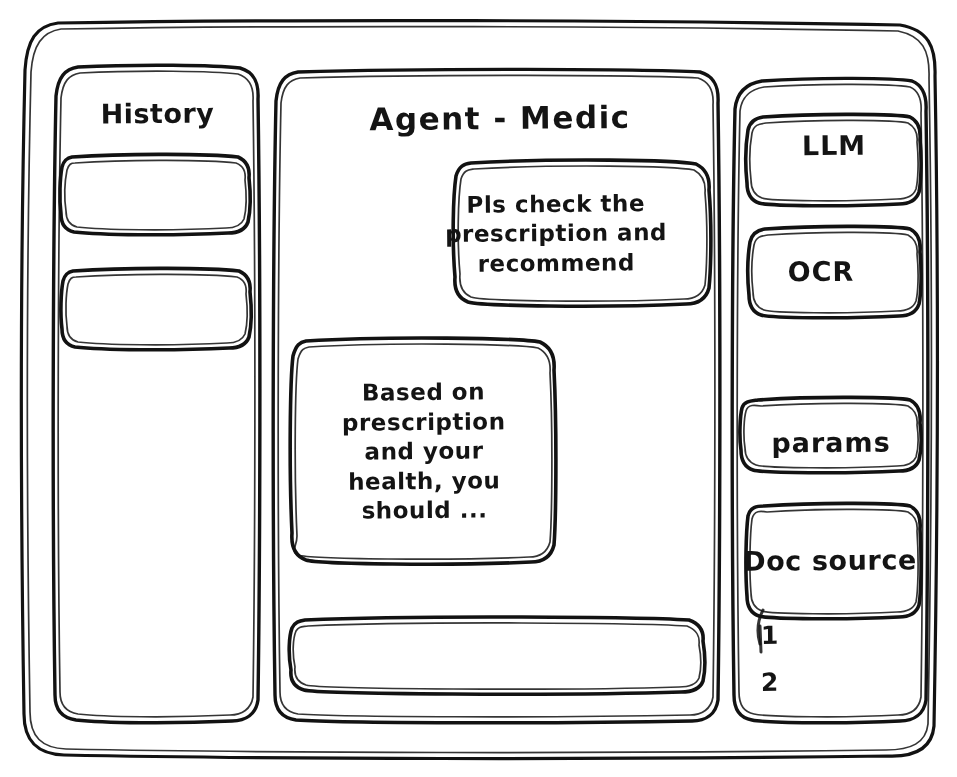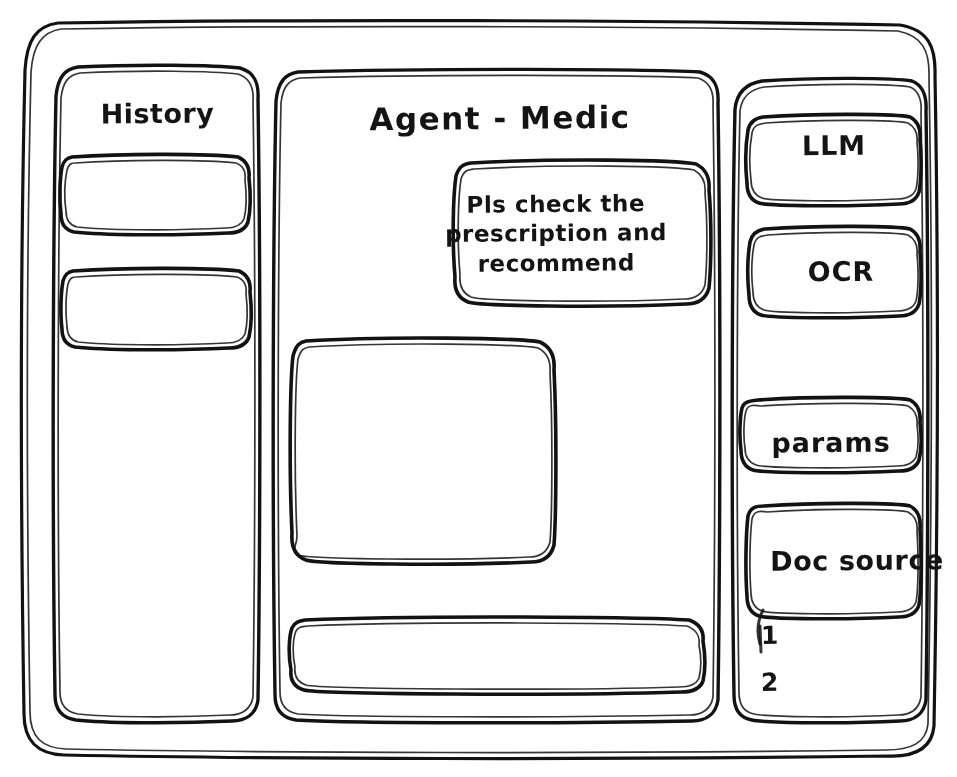--- a/index.html
+++ b/index.html
@@ -243,38 +243,41 @@
   <div class="hit" style="left:62px; top:271px; width:189px; height:78px;">
     <div class="node hand" style="left:0; top:0; width:189px; height:78px; font-size:20px;"></div>
   </div>
 
   <div class="node hand main-title" style="left:300px; top:96px; width:400px; height:46px;">Agent - Medic</div>
 
   <div class="hit" style="left:428px; top:162px; width:256px; height:144px;">
     <div class="node hand bubble-text" style="left:14px; top:8px; width:228px; height:128px;">Pls check the prescription and recommend</div>
   </div>
 
+  <div class="hit" style="left:291px; top:340px; width:265px; height:224px;">
+    <div class="node hand bubble-text" style="left:24px; top:10px; width:218px; height:204px;">Based on prescription and your health, you should ...</div>
+  </div>
 
   <div class="hit" style="left:290px; top:619px; width:415px; height:74px; cursor:text;">
     <div class="node hand" style="left:18px; top:0; width:380px; height:74px; font-size:20px; justify-content:flex-start;"></div>
   </div>
 
   <div class="hit" style="left:747px; top:100px; width:174px; height:92px;">
     <div class="node hand tool-label" style="left:0; top:0; width:174px; height:92px;">LLM</div>
   </div>
 
-  <div class="hit" style="left:755px; top:226px; width:172px; height:68px;">
+  <div class="hit" style="left:735px; top:226px; width:172px; height:68px;">
     <div class="node hand tool-label" style="left:0; top:0; width:172px; height:92px;">OCR</div>
   </div>
 
   <div class="hit" style="left:741px; top:397px; width:180px; height:76px;margin-top:8px;">
     <div class="node hand tool-label" style="left:0; top:0; width:180px; height:76px;">params</div>
   </div>
 
-  <div class="hit" style="left:770px; top:503px; width:174px; height:116px;">
+  <div class="hit" style="left:743px; top:503px; width:174px; height:116px;">
     <div class="node hand doc-label" style="left:0; top:0; width:174px; height:116px;">Doc source</div>
   </div>
 
   <div class="hit" style="left:752px; top:618px; width:60px; height:36px;">
     <div class="node hand list-num" style="left:0; top:0; width:36px; height:36px;">1</div>
   </div>
 
   <div class="hit" style="left:752px; top:664px; width:60px; height:38px;">
     <div class="node hand list-num" style="left:0; top:0; width:36px; height:38px;">2</div>
   </div>

